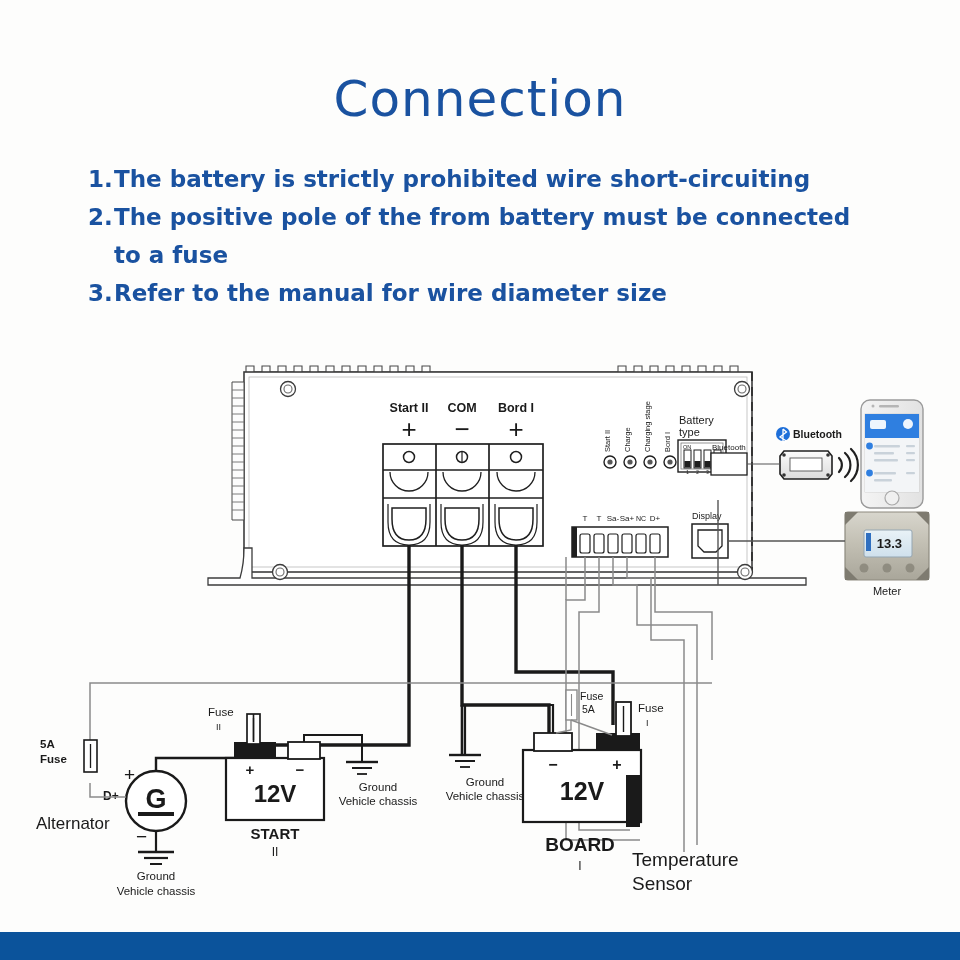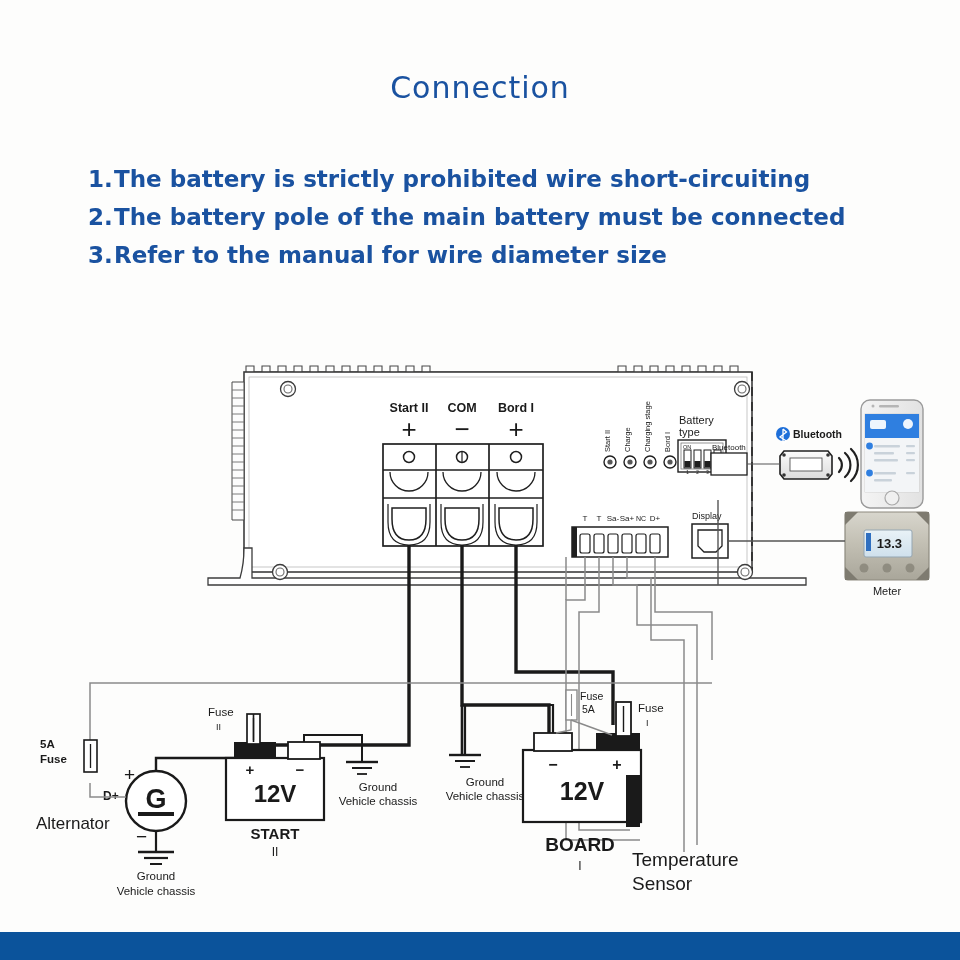--- a/index.html
+++ b/index.html
@@ -14,21 +14,21 @@
     font-family: "Liberation Sans", sans-serif;
     background: #fdfdfc;
   }
   #page { position: absolute; inset: 0; }
 
   
   .title {
     position: absolute;
     top: 70px; left: 0; width: 960px;
     text-align: center;
-    font-size: 30px;
+    font-size: 50px;
     font-weight: 400;
     letter-spacing: 1px;
     color: #1a52a0;
     font-family: "DejaVu Sans", sans-serif;
   }
   .bullets {
     position: absolute;
     top: 160px; left: 88px; width: 830px;
     color: #1a52a0;
     font-size: 23px;
@@ -64,22 +64,23 @@
 
   <div class="title">Connection</div>
 
   <div class="bullets">
     <div class="row">
       <span class="num">1.</span>
       <span class="txt">The battery is strictly prohibited wire short-circuiting</span>
     </div>
     <div class="row">
       <span class="num">2.</span>
-      <span class="txt">The battery pole of the main battery must be connected</span>
+      <span class="txt">The positive pole of the from battery must be connected</span>
     </div>
+    <div class="cont">to a fuse</div>
     <div class="row">
       <span class="num">3.</span>
       <span class="txt">Refer to the manual for wire diameter size</span>
     </div>
   </div>
 
   <svg id="diagram" width="960" height="960" viewBox="0 0 960 960">
 
     <defs>
       <linearGradient id="metalGrad" x1="0" y1="0" x2="0" y2="1">

